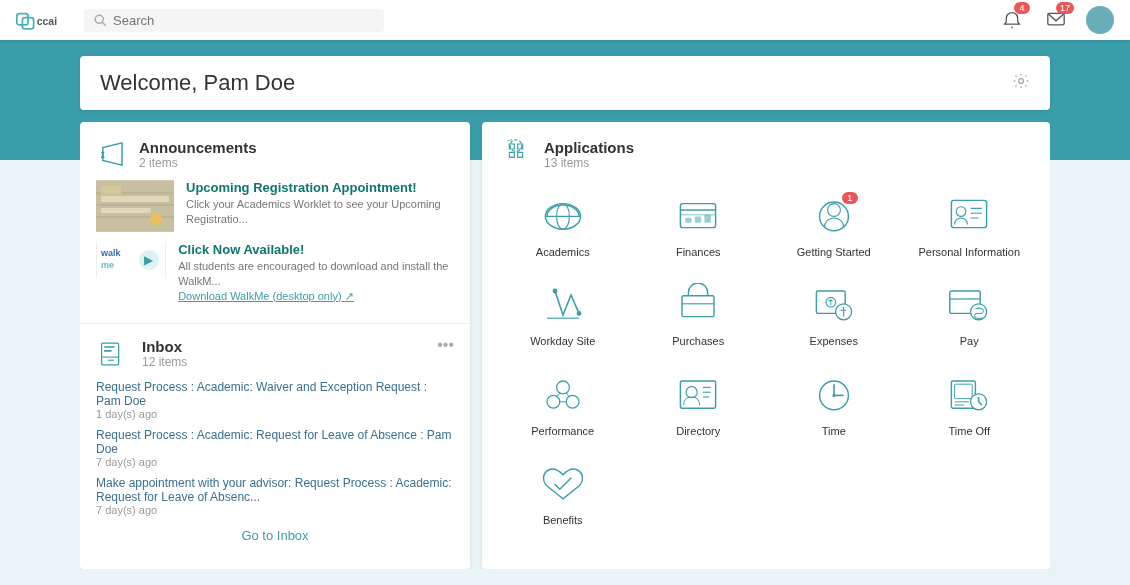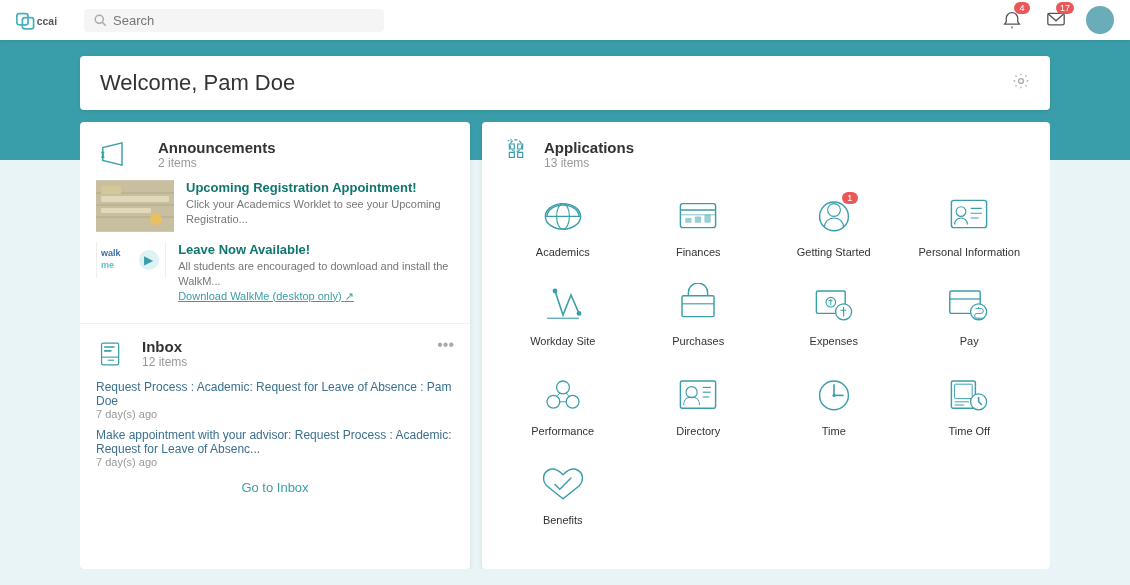--- a/index.html
+++ b/index.html
@@ -125,21 +125,21 @@
       overflow: hidden;
     }
 
     .panel-section {
       padding: 14px 16px 10px;
       border-bottom: 1px solid #f0f0f0;
     }
     .panel-section-header {
       display: flex;
       align-items: center;
-      gap: 26px;
+      gap: 7px;
       margin-bottom: 8px;
     }
     .section-icon {
       width: 36px;
       height: 36px;
       display: flex;
       align-items: center;
       justify-content: center;
     }
     .section-title {
@@ -382,21 +382,21 @@
           <div class="walkme-thumb">
             <svg width="68" height="40" viewBox="0 0 68 40">
               <rect width="68" height="40" fill="#fff"></rect>
               <text x="4" y="16" font-size="9" font-weight="700" fill="#3a6ea8" font-family="sans-serif">walk</text>
               <text x="4" y="28" font-size="9" font-weight="700" fill="#5bc0c8" font-family="sans-serif">me</text>
               <circle cx="52" cy="20" r="10" fill="#5bc0c8" opacity="0.2"></circle>
               <text x="47" y="24" font-size="12" fill="#3a9eaa">▶</text>
             </svg>
           </div>
           <div class="announcement-content">
-            <div class="title">Leave Now Available!</div>
+            <div class="title">Click Now Available!</div>
             <div class="desc">All students are encouraged to download and install the WalkM...</div>
             <div class="link">
               <span>Download WalkMe (desktop only)</span>
               <span> ↗</span>
             </div>
           </div>
         </div>
       </div>
 
       <div class="inbox-section">
@@ -414,20 +414,24 @@
             <div>
               <div class="section-title">Inbox</div>
               <div class="section-subtitle">12 items</div>
             </div>
           </div>
           <div class="dots-btn">•••</div>
         </div>
 
         <div>
           <div class="inbox-item">
+            <div class="title">Request Process : Academic: Waiver and Exception Request : Pam Doe</div>
+            <div class="time">1 day(s) ago</div>
+          </div>
+          <div class="inbox-item">
             <div class="title">Request Process : Academic: Request for Leave of Absence : Pam Doe</div>
             <div class="time">7 day(s) ago</div>
           </div>
           <div class="inbox-item">
             <div class="title">Make appointment with your advisor: Request Process : Academic: Request for Leave of Absenc...</div>
             <div class="time">7 day(s) ago</div>
           </div>
         </div>
         <div class="goto-inbox">
           <a>Go to Inbox</a>

